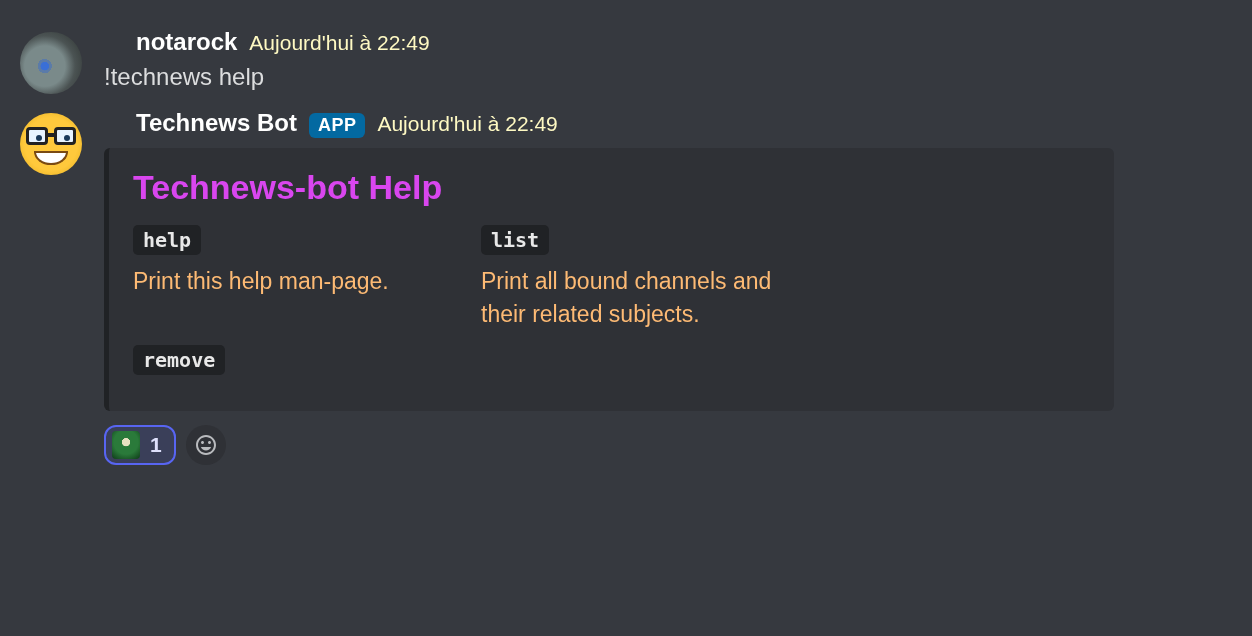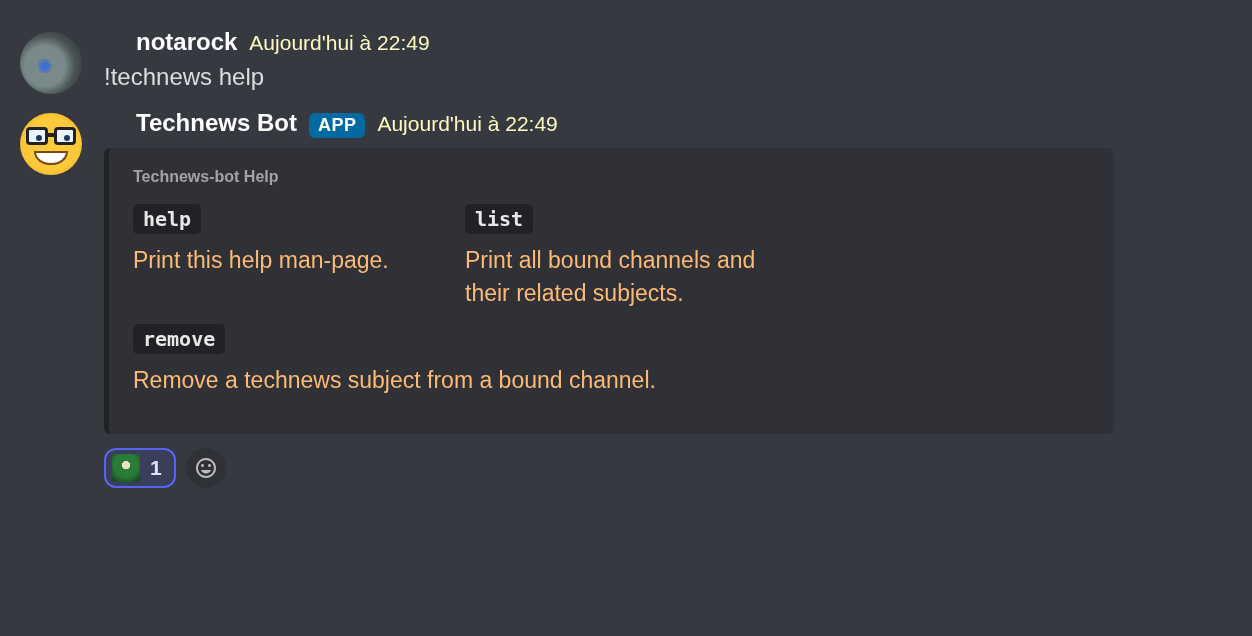--- a/index.html
+++ b/index.html
@@ -82,30 +82,30 @@
 
     .embed {
       margin-top: 10px;
       background: #2f3136;
       border-left: 5px solid #202225;
       border-radius: 6px;
       padding: 20px 24px 22px 24px;
       max-width: 1010px;
     }
     .embed-title {
-      color: #a3a3a3;
+      color: #d946ef;
       font-weight: 700;
-      font-size: 16px;
+      font-size: 34px;
       cursor: pointer;
     }
 
     .embed-fields {
       display: flex;
       flex-wrap: wrap;
-      gap: 0 32px;
+      gap: 0 48px;
       margin-top: 18px;
     }
     .field {
       flex: 0 0 300px;
       margin-bottom: 14px;
     }
     .field.full { flex: 0 0 100%; }
     .field-name code {
       background: #202225;
       color: #e8e8e8;
@@ -197,21 +197,20 @@
           <div class="field">
             <div class="field-name"><code>help</code></div>
             <div class="field-value">Print this help man-page.</div>
           </div>
           <div class="field">
             <div class="field-name"><code>list</code></div>
             <div class="field-value">Print all bound channels and their related subjects.</div>
           </div>
           <div class="field full">
             <div class="field-name"><code>remove</code></div>
-            <div class="field-value">Remove a technews subject from a bound channel.</div>
           </div>
         </div>
       </div>
 
       <div class="reactions">
         <div class="reaction">
           <span class="reaction-emoji"></span>
           <span class="reaction-count">1</span>
         </div>
         <div class="add-reaction">

